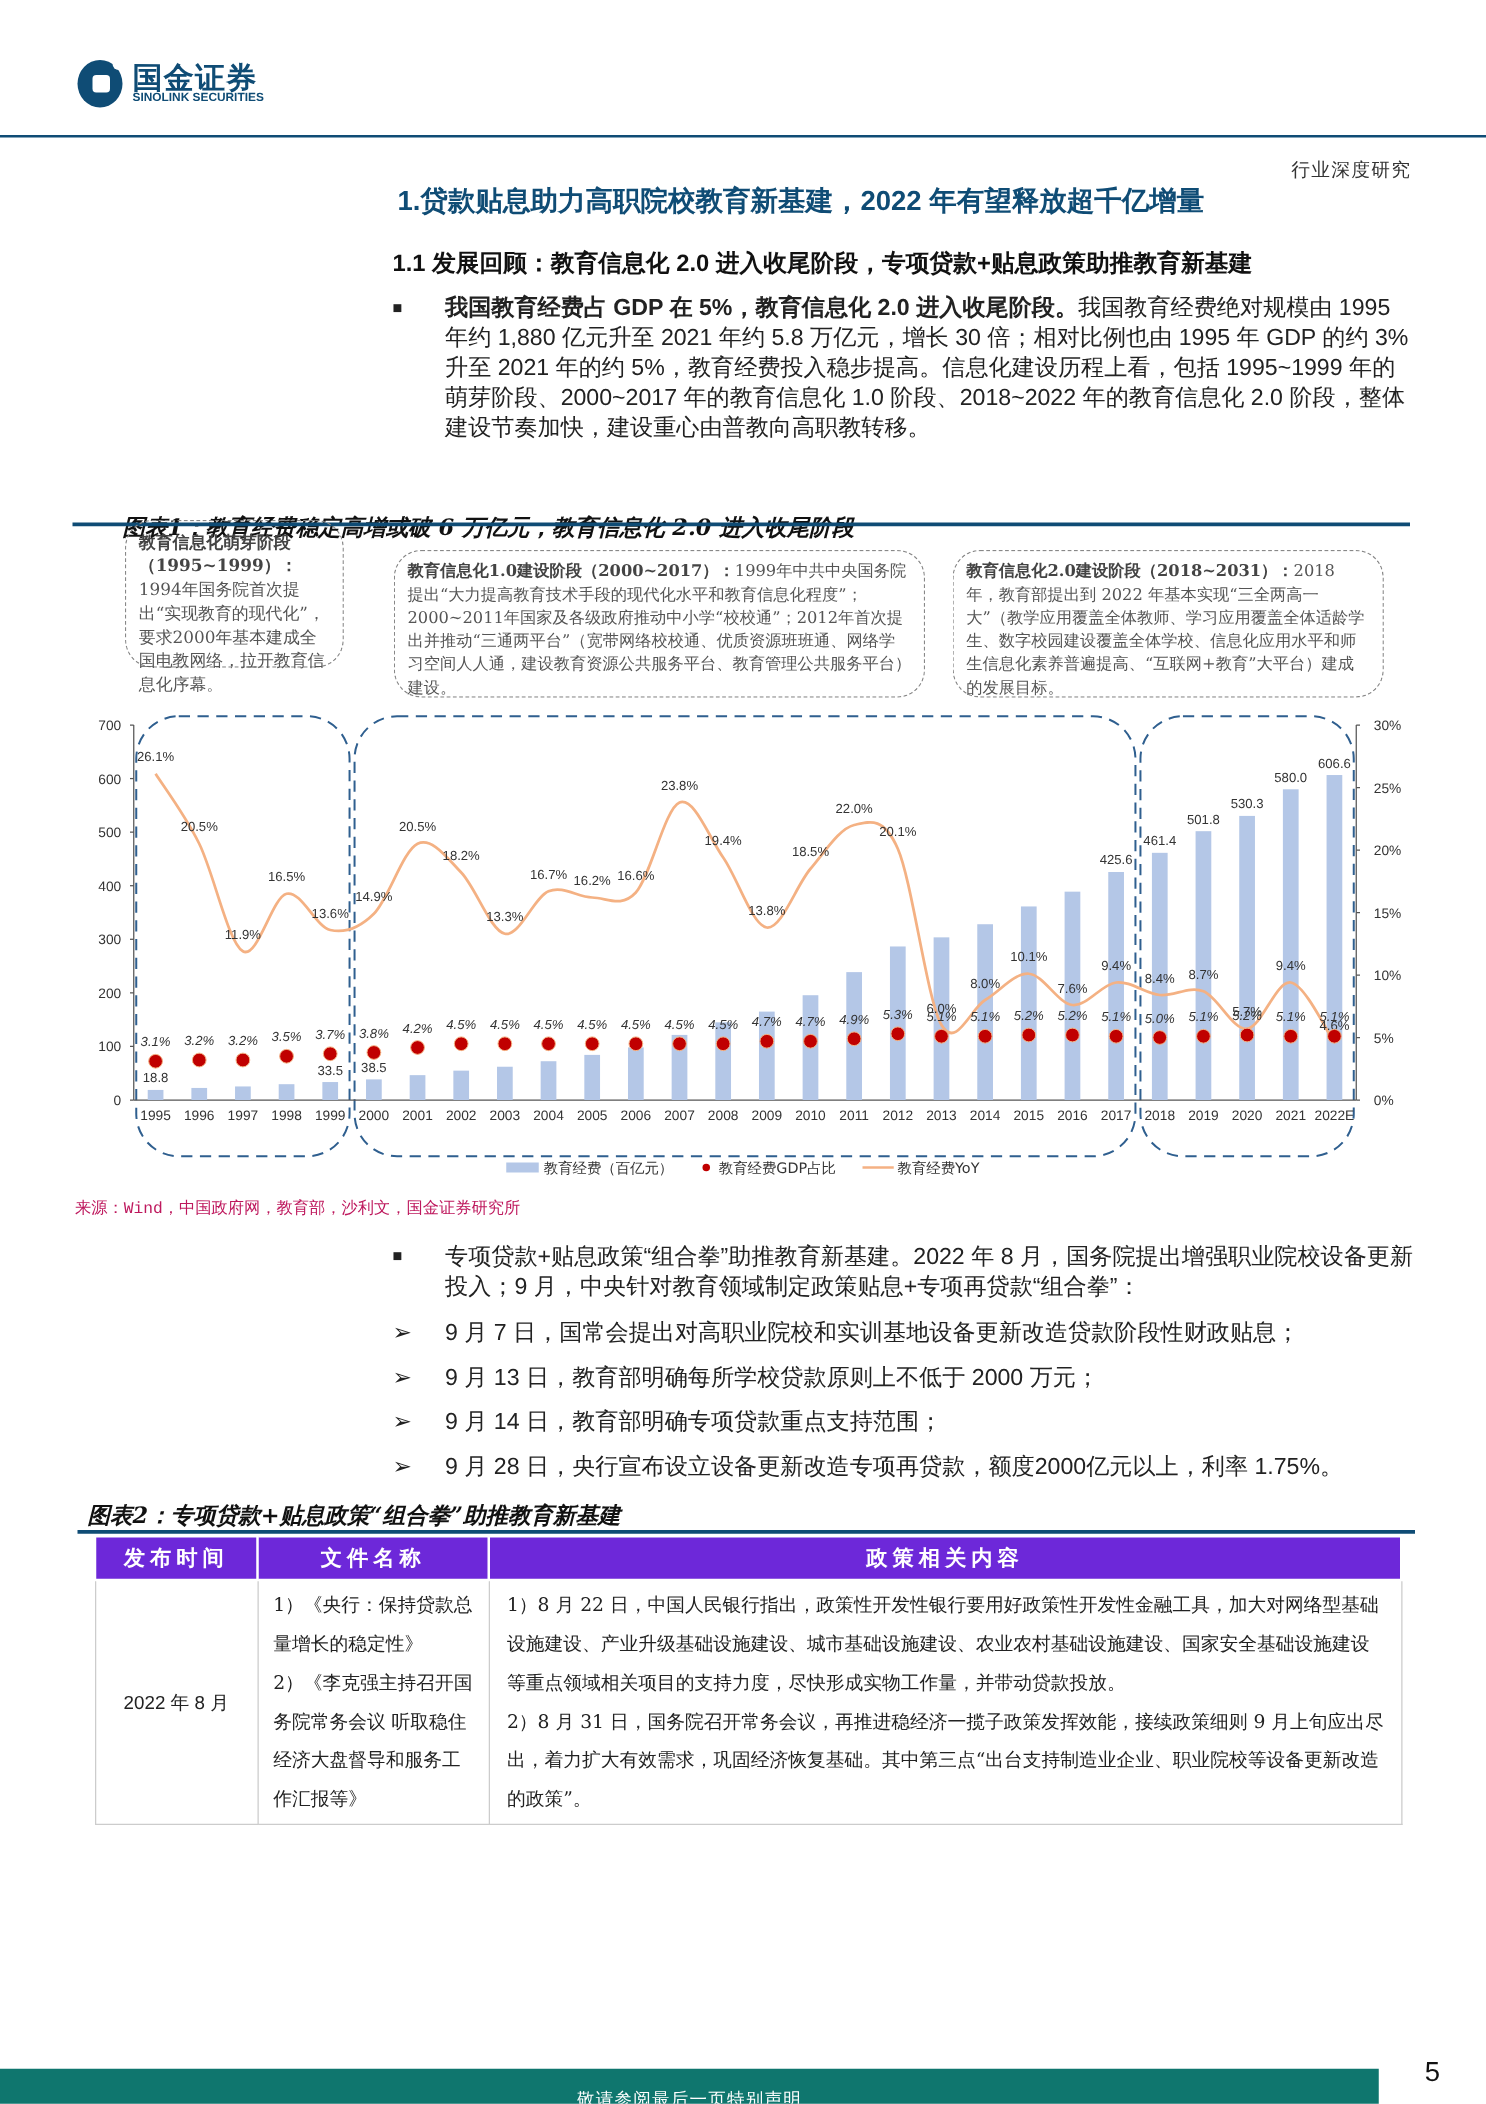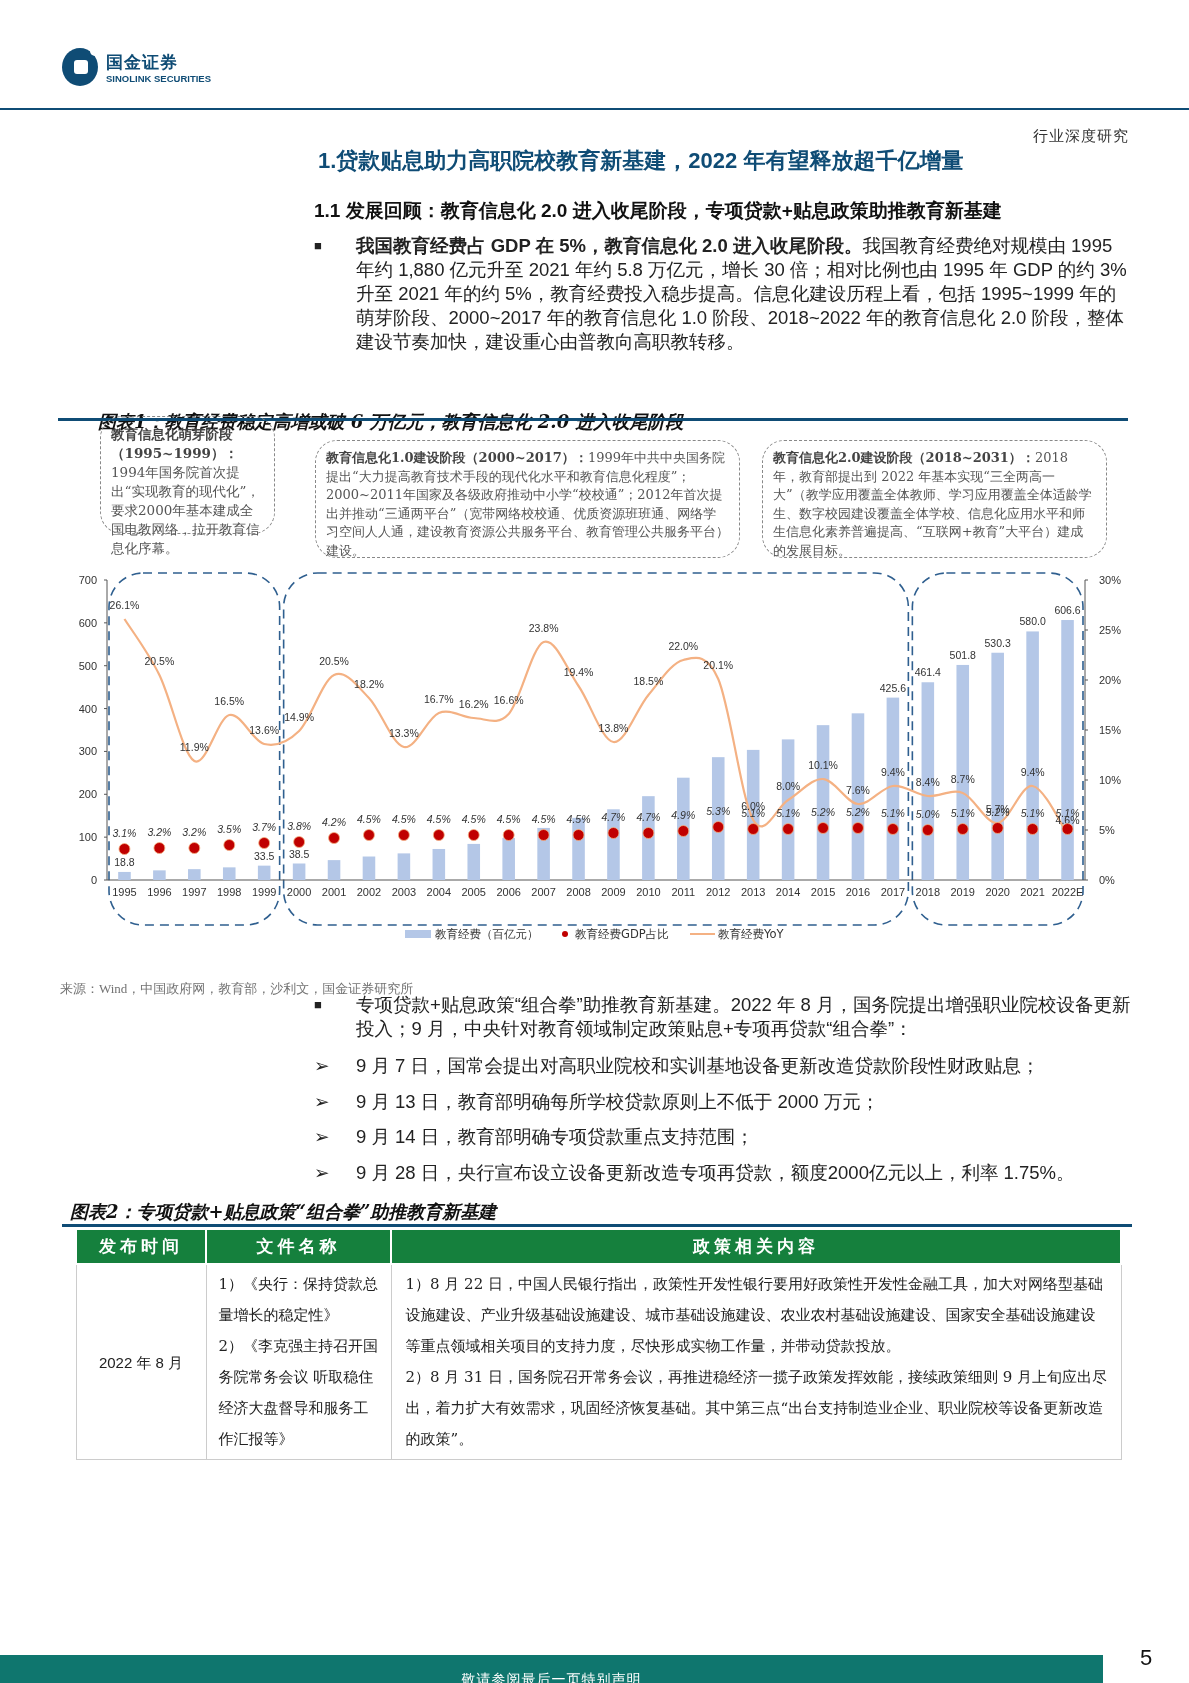--- a/index.html
+++ b/index.html
@@ -5,48 +5,48 @@
   * { box-sizing: border-box; margin: 0; padding: 0; }
   html, body { width: 1189px; height: 1683px; background: #fff; overflow: hidden; }
   body { position: relative; font-family: "DejaVu Sans", "Liberation Sans", sans-serif; color: #222; }
 
   .header { position: absolute; left: 0; top: 0; width: 1189px; height: 110px; }
   .logo { position: absolute; left: 62px; top: 48px; display: flex; align-items: center; }
   .logo-mark { width: 36px; height: 38px; border-radius: 50%; background: #0f4c75; position: relative; }
   .logo-mark::after { content: ""; position: absolute; left: 12px; top: 12px; width: 14px; height: 14px; background: #fff; border-radius: 3px; }
   .logo-mark::before { content: ""; position: absolute; right: -2px; top: -2px; width: 10px; height: 10px; background: #fff; border-radius: 50%; }
   .logo-text { margin-left: 8px; color: #0f4c75; }
-  .logo-cn { font-size: 17px; font-weight: bold; letter-spacing: 1px; line-height: 22px; }
+  .logo-cn { font-size: 24px; font-weight: bold; letter-spacing: 1px; line-height: 22px; }
   .logo-en { font-size: 9.5px; font-weight: bold; font-family: "Liberation Sans", sans-serif; }
   .header-right { position: absolute; right: 60px; top: 85px; font-size: 15px; color: #333; font-family: "DejaVu Serif", serif; letter-spacing: 1px; margin-top: 42px; }
   .header-rule { position: absolute; left: 0; top: 108px; width: 1189px; height: 2px; background: #0f4c75; }
 
   .h1 { position: absolute; left: 318px; top: 146px; font-size: 22px; font-weight: bold; color: #0f4c75; font-family: "Liberation Sans", sans-serif; }
   .h2 { position: absolute; left: 314px; top: 198px; font-size: 19px; font-weight: bold; color: #111; font-family: "Liberation Sans", sans-serif; }
   .para { position: absolute; left: 314px; width: 820px; font-size: 18.5px; line-height: 24px; color: #222; font-family: "Liberation Sans", sans-serif; }
   .para .bullet { position: absolute; left: 0; top: 0; font-size: 13px; }
   .para .body { margin-left: 42px; }
   .para b { font-weight: bold; }
 
   .fig-title { position: absolute; left: 58px; font-size: 18px; font-weight: bold; font-style: italic; color: #111; font-family: "DejaVu Serif", serif; }
   .fig-rule { position: absolute; left: 58px; height: 3px; background: #0f4c75; }
 
   .callout { position: absolute; border: 1.5px dashed #888; border-radius: 22px; padding: 8px 10px; font-size: 13.5px; line-height: 19px; color: #555; font-family: "DejaVu Serif", serif; }
   .callout b { color: #444; }
 
   #chart { position: absolute; left: 60px; top: 565px; }
 
-  .source { position: absolute; left: 60px; top: 980px; font-size: 13px; color: #737373; font-family: Liberation Serif, serif; }
+  .source { position: absolute; left: 60px; top: 957px; font-size: 13px; color: #be185d; font-family: Liberation Mono, monospace; }
 
   .plist { position: absolute; left: 314px; font-size: 18.5px; line-height: 24px; font-family: "Liberation Sans", sans-serif; color: #222; }
   .plist .mk { position: absolute; left: 0; top: 0; }
   .plist .tx { margin-left: 42px; white-space: nowrap; }
 
   table.policy { position: absolute; left: 75px; top: 1228px; width: 1047px; border-collapse: collapse; font-family: "DejaVu Serif", serif; }
-  table.policy th { background: #15803d; color: #fff; font-size: 17px; letter-spacing: 4px; height: 35px; font-weight: bold; border: 2px solid #fff; }
+  table.policy th { background: #6d28d9; color: #fff; font-size: 17px; letter-spacing: 4px; height: 35px; font-weight: bold; border: 2px solid #fff; }
   table.policy td { border: 1.5px solid #ccc; font-size: 15px; line-height: 31px; color: #222; vertical-align: middle; padding: 4px 12px; margin-left: 18px; }
   .td-date { text-align: center; width: 130px; font-family: "Liberation Sans", sans-serif; font-size: 16px; }
   .td-file { width: 185px; }
   .td-content { padding-left: 14px !important; }
 
   .footer { position: absolute; left: 0; top: 1631px; width: 1103px; height: 52px; background: #0f766e; margin-top: 24px; }
   .footer-text { position: absolute; left: 0; width: 1103px; top: 16px; text-align: center; color: #fff; font-size: 14px; font-family: "DejaVu Serif", serif; letter-spacing: 1px; }
   .page-num { position: absolute; left: 1103px; top: 1645px; width: 86px; text-align: center; font-size: 22px; color: #111; font-family: "Liberation Sans", sans-serif; }
 </style>
 </head>

